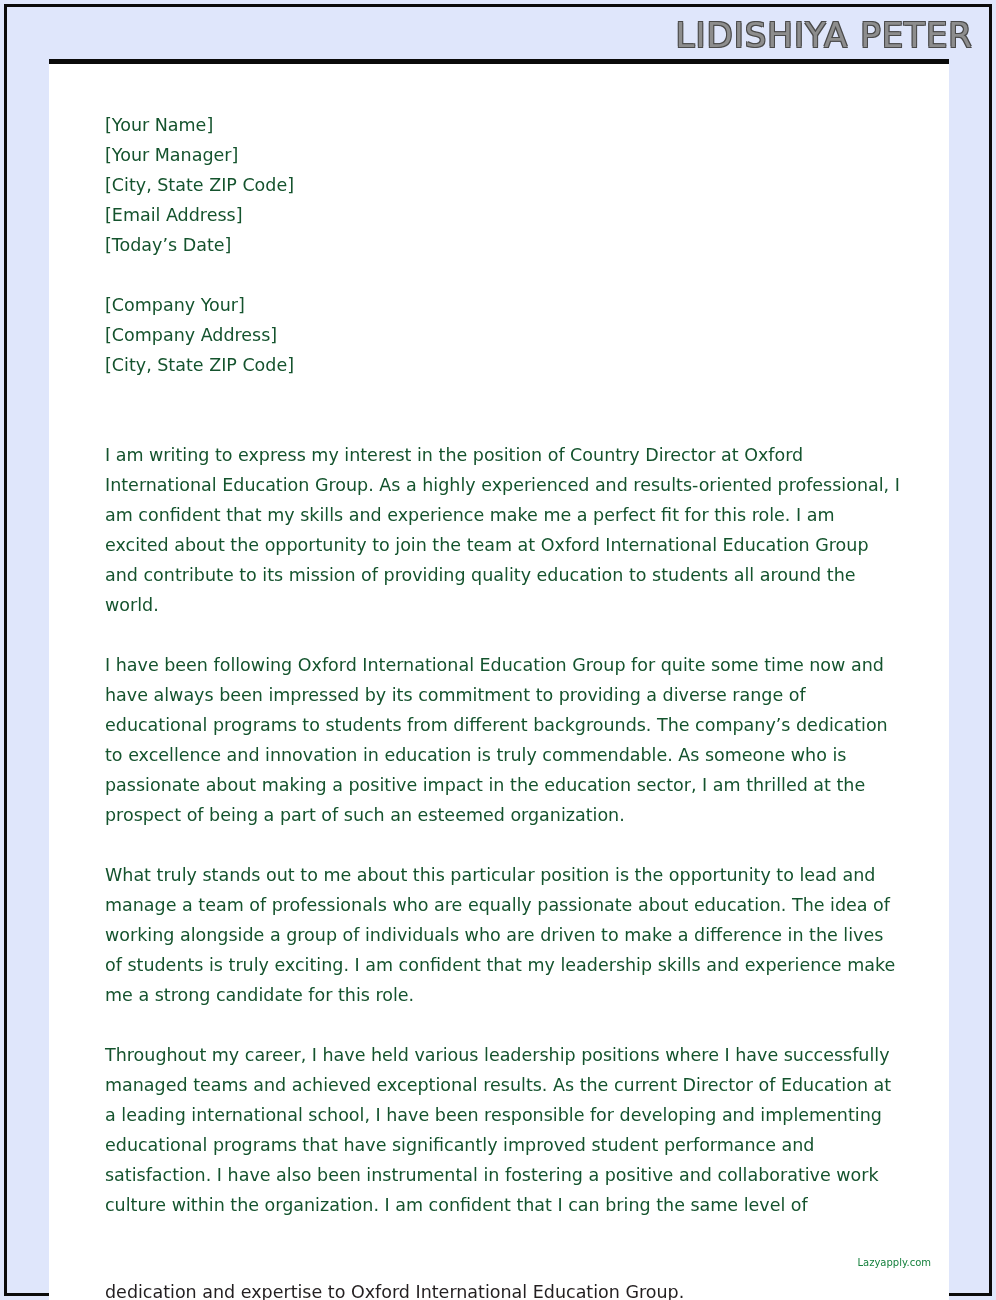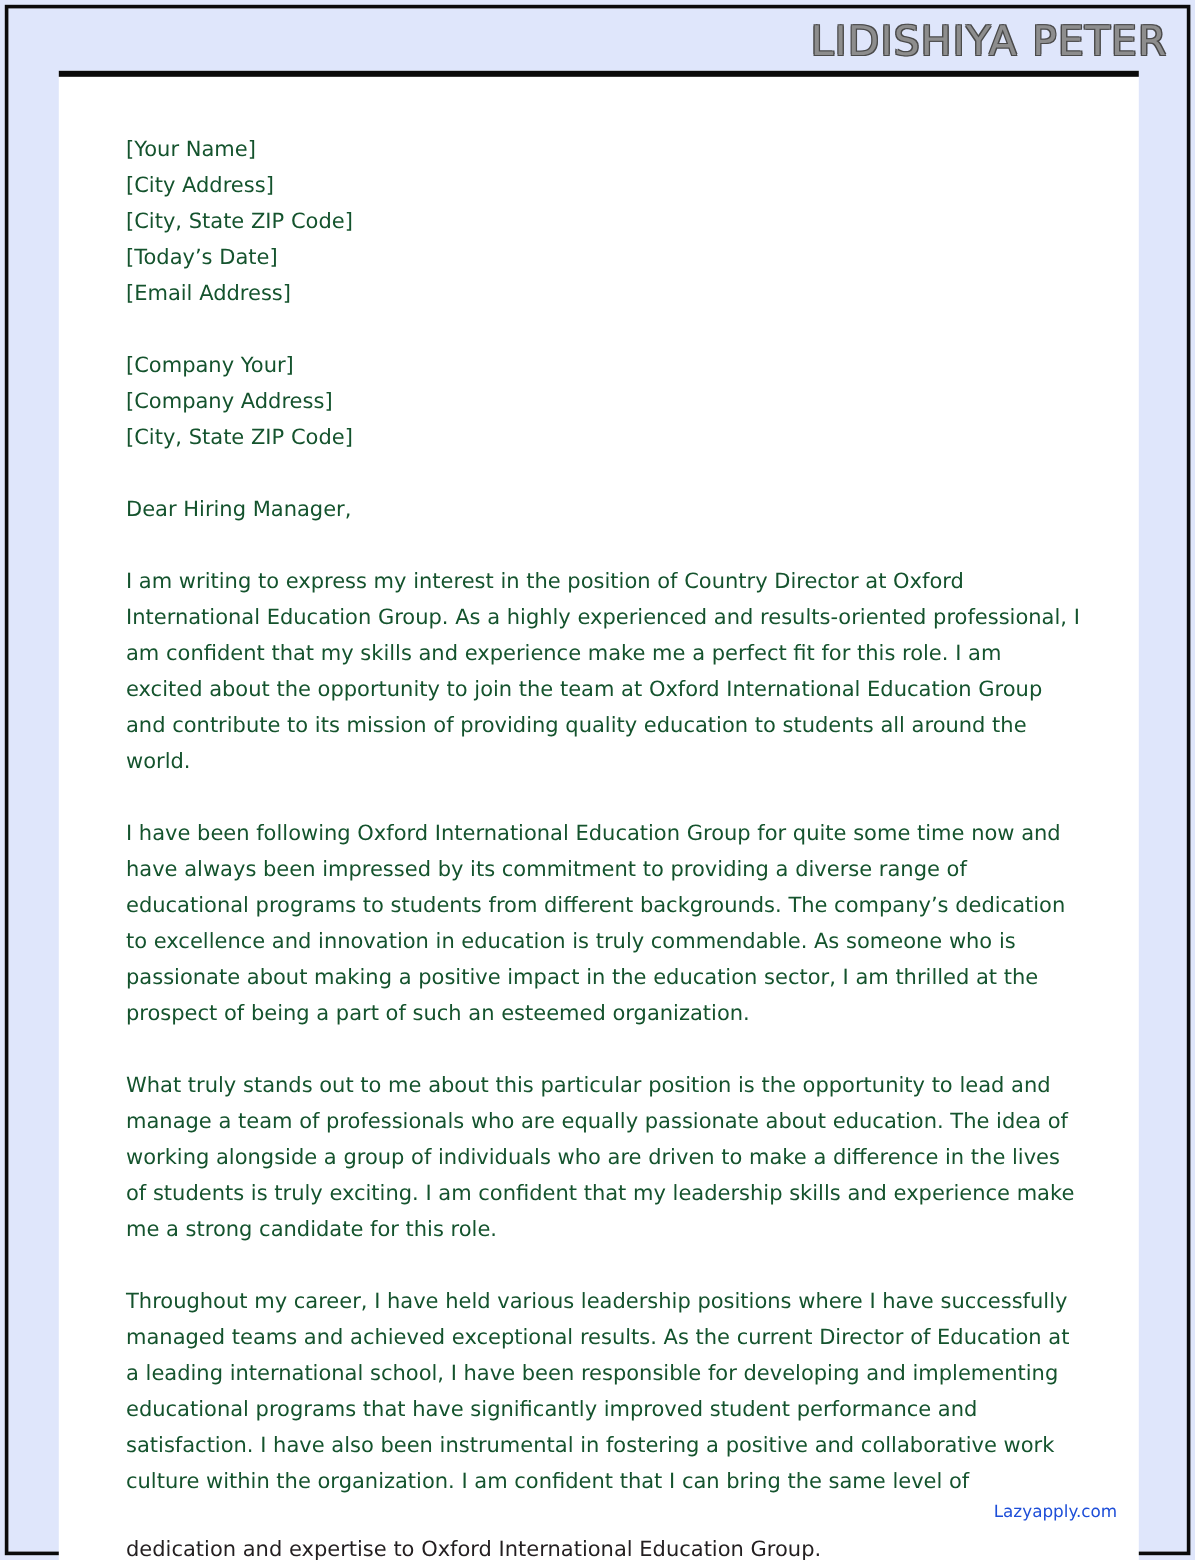--- a/index.html
+++ b/index.html
@@ -66,22 +66,22 @@
     height: 30px;
   }
   .para {
     margin: 0;
     text-align: left;
   }
   .watermark {
     position: absolute;
     right: 14px;
     bottom: 34px;
-    font-size: 14px;
-    color: #1d4ed8;
+    font-size: 10px;
+    color: #15803d;
     font-family: "DejaVu Sans", sans-serif;
     background: #ffffff;
     padding: 2px 4px;
   }
   .overflow-line {
     position: absolute;
     left: 98px;
     top: 1270px;
     width: 820px;
     font-size: 17.5px;
@@ -96,37 +96,36 @@
 <div class="page-frame">
 
   <div class="header-name">LIDISHIYA PETER</div>
 
   <div class="doc-sheet">
 
     <div class="doc-body">
 
       <div>
         <div class="addr-line">[Your Name]</div>
-        <div class="addr-line">[City Address]</div>
+        <div class="addr-line">[Your Manager]</div>
         <div class="addr-line">[City, State ZIP Code]</div>
+        <div class="addr-line">[Email Address]</div>
         <div class="addr-line">[Today’s Date]</div>
-        <div class="addr-line">[Email Address]</div>
       </div>
 
       <div class="block-gap"></div>
 
       <div>
         <div class="addr-line">[Company Your]</div>
         <div class="addr-line">[Company Address]</div>
         <div class="addr-line">[City, State ZIP Code]</div>
       </div>
 
       <div class="block-gap"></div>
 
-      <div class="para">Dear Hiring Manager,</div>
 
       <div class="block-gap"></div>
 
       <p class="para">I am writing to express my interest in the position of Country Director at Oxford International Education Group. As a highly experienced and results-oriented professional, I am confident that my skills and experience make me a perfect fit for this role. I am excited about the opportunity to join the team at Oxford International Education Group and contribute to its mission of providing quality education to students all around the world.</p>
 
       <div class="block-gap"></div>
 
       <p class="para">I have been following Oxford International Education Group for quite some time now and have always been impressed by its commitment to providing a diverse range of educational programs to students from different backgrounds. The company’s dedication to excellence and innovation in education is truly commendable. As someone who is passionate about making a positive impact in the education sector, I am thrilled at the prospect of being a part of such an esteemed organization.</p>
 
       <div class="block-gap"></div>

